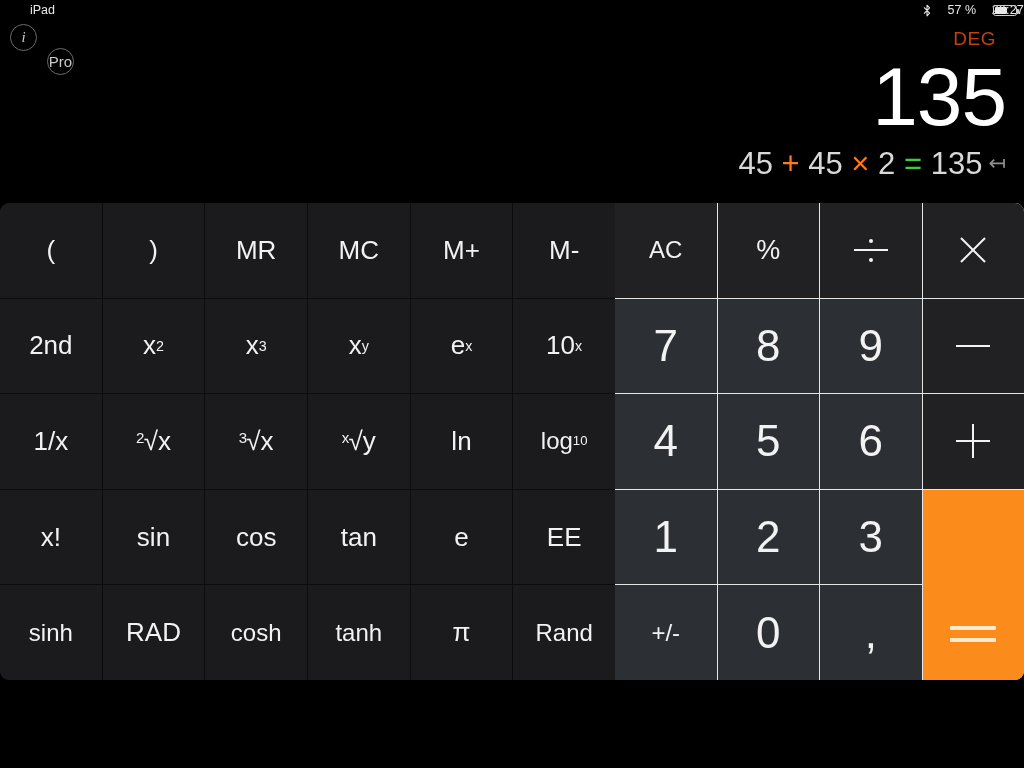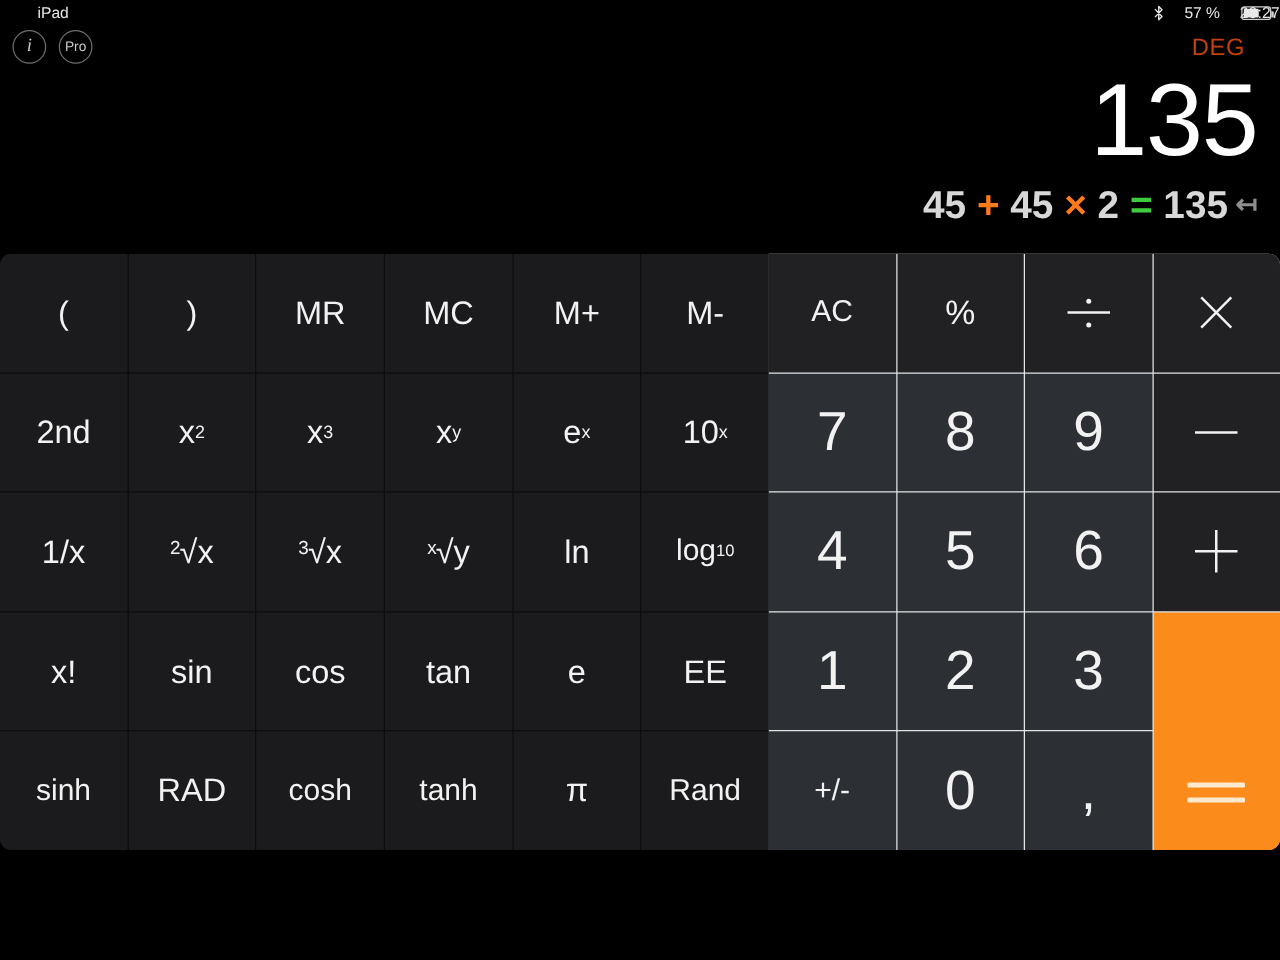--- a/index.html
+++ b/index.html
@@ -37,39 +37,39 @@
 
   
   .round-btns { position:absolute; left:10px; top:24px; display:flex; gap:10px; }
   .round-btn {
     width:27px; height:27px; border-radius:50%;
     border:1px solid #6d6d6d; color:#c9c9c9;
     display:flex; align-items:center; justify-content:center;
     font-size:12.5px; background:transparent;
   }
   .round-btn.info { font-family:"Liberation Serif", serif; font-size:15px; font-style:italic; }
-  .round-btn.pro  { font-size:11px; }
+  .round-btn.pro  { font-size:15px;margin-top:24px; }
 
   
   .deg-label {
     position:absolute; right:28px; top:28px;
     color:#c2410c; font-size:19px; letter-spacing:.5px;
   }
 
   
   .display {
     position:absolute; right:18px; top:55px; width:700px; text-align:right;
   }
   .display .result {
     color:#ffffff; font-size:82px; line-height:84px;
     font-weight:200; letter-spacing:-1px;
   }
   .history {
     margin-top:8px; text-align:right;
-    font-size:31px; line-height:34px; font-weight:700;
+    font-size:31px; line-height:34px; font-weight:400;
     white-space:nowrap;
   }
   .history .tok { color:#d8d8d8; }
   .history .op  { color:#ff7a18; }
   .history .eq  { color:#3ecc3e; }
   .history .bksp {
     color:#8e8e8e; font-size:21px; margin-left:6px; position:relative; top:-4px;
   }
 
   

